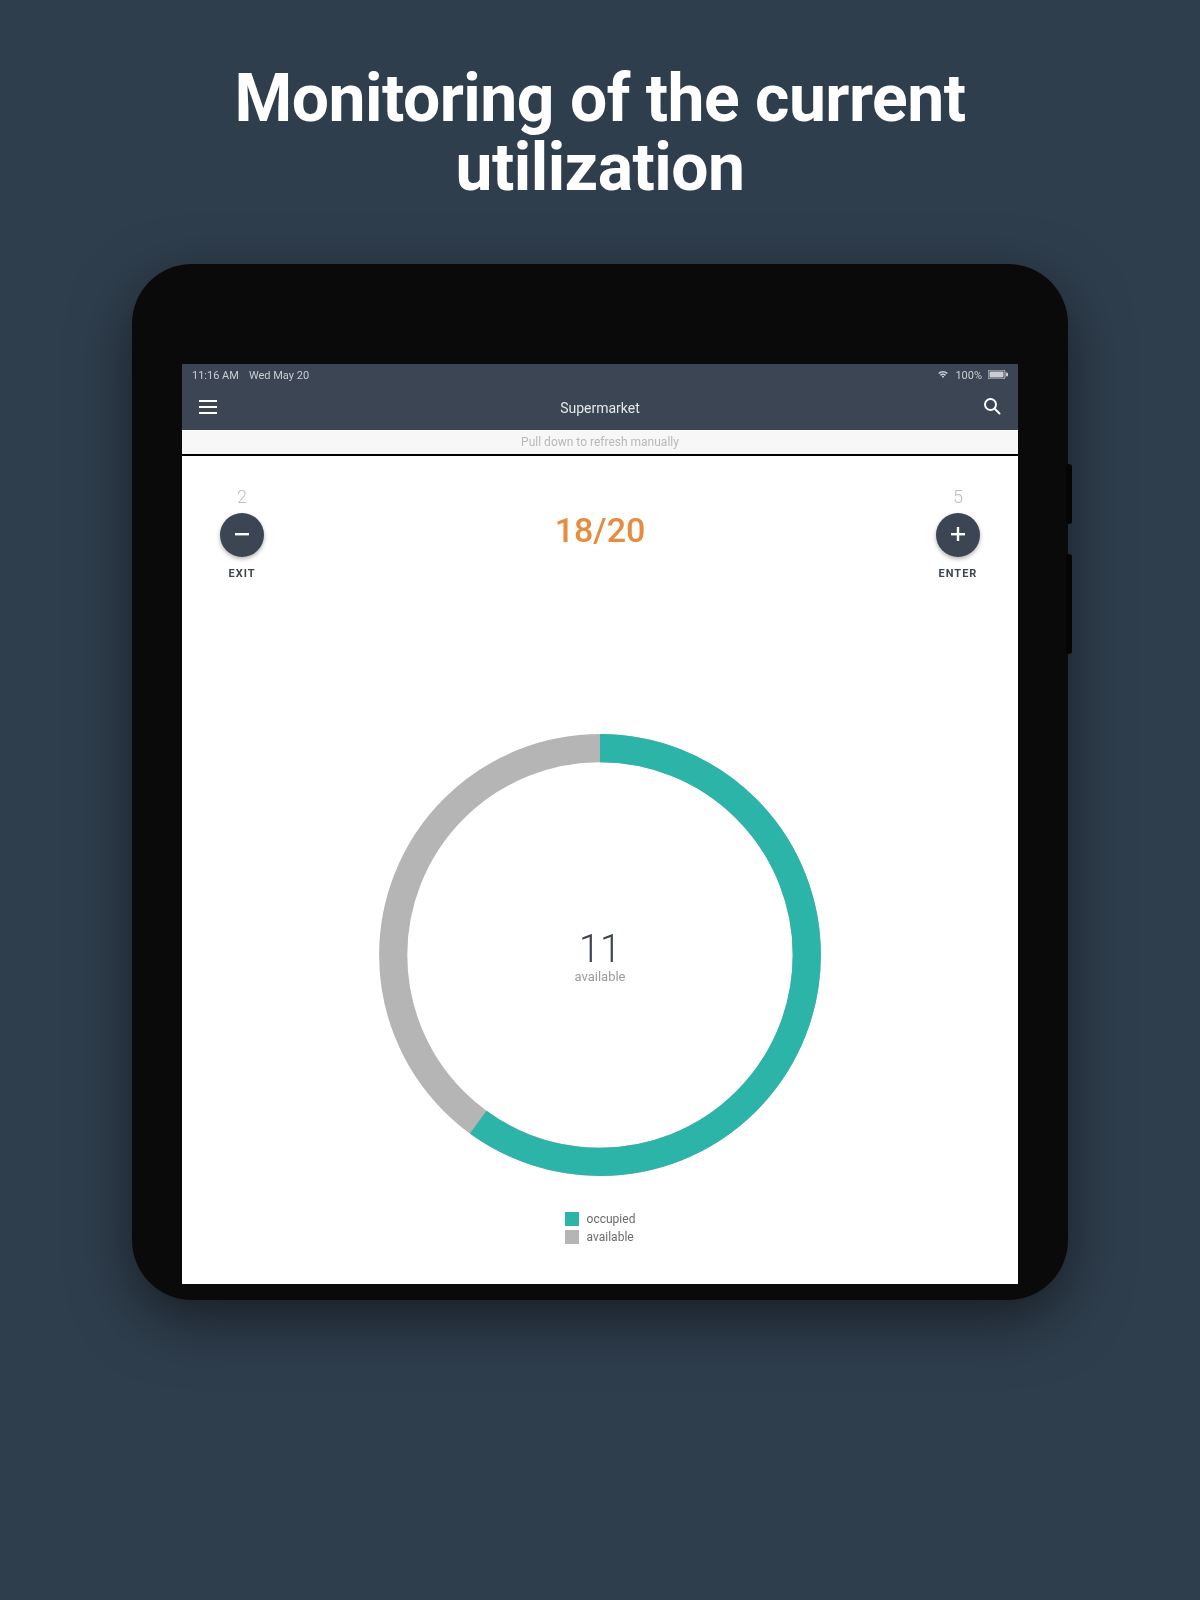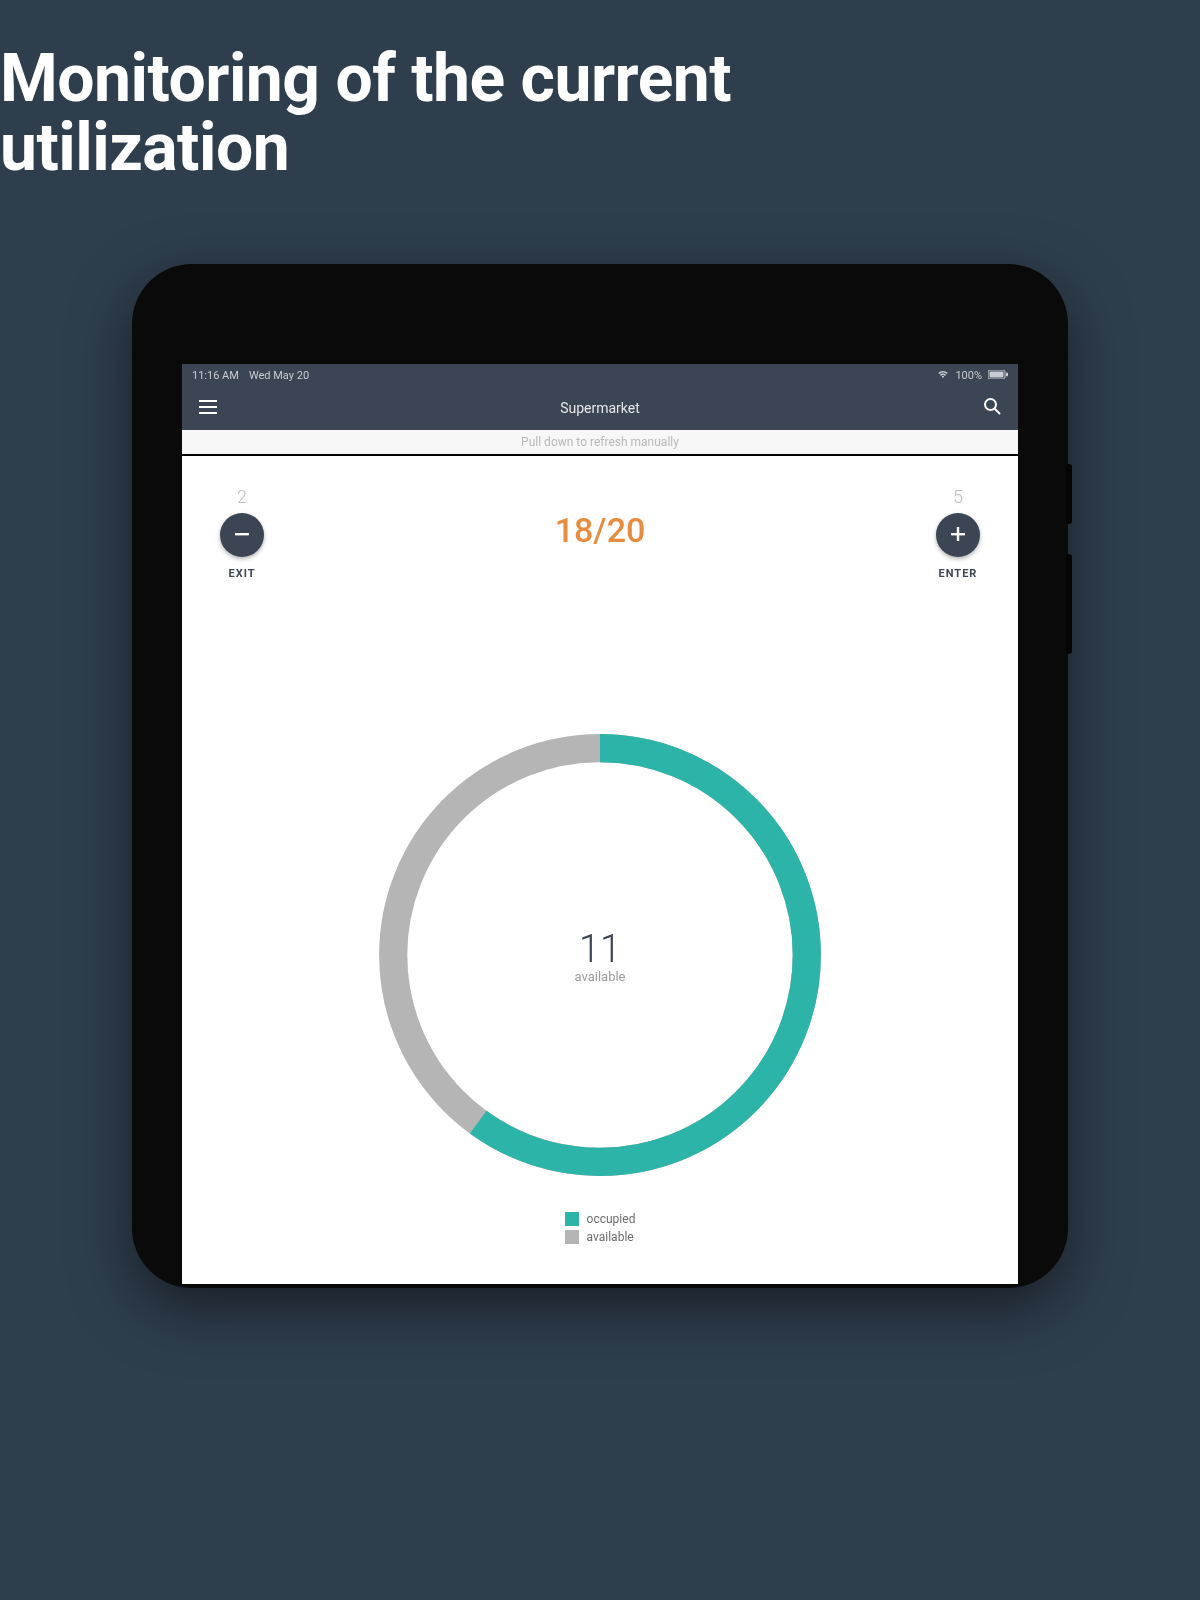--- a/index.html
+++ b/index.html
@@ -6,35 +6,36 @@
   body {
     width: 1200px;
     height: 1600px;
     background: #2f3e4d;
     font-family: -apple-system, BlinkMacSystemFont, "Segoe UI", Roboto, Helvetica, Arial, sans-serif;
     overflow: hidden;
     position: relative;
   }
   .promo-title {
     color: #fff;
+    text-align: center;
     font-weight: 700;
     font-size: 66px;
     line-height: 1.05;
-    padding-top: 44px;
+    padding-top: 64px;
     letter-spacing: -0.5px;
   }
   .tablet-frame {
     position: absolute;
     top: 264px;
     left: 50%;
     transform: translateX(-50%);
     width: 936px;
     background: #0a0a0a;
     border-radius: 60px;
-    padding: 100px 50px 4px 50px;
+    padding: 100px 50px 16px 50px;
     box-shadow: 0 20px 60px rgba(0,0,0,0.5);
   }
   .screen {
     width: 836px;
     background: #ffffff;
     position: relative;
     overflow: hidden;
   }
   .status-bar {
     height: 22px;

